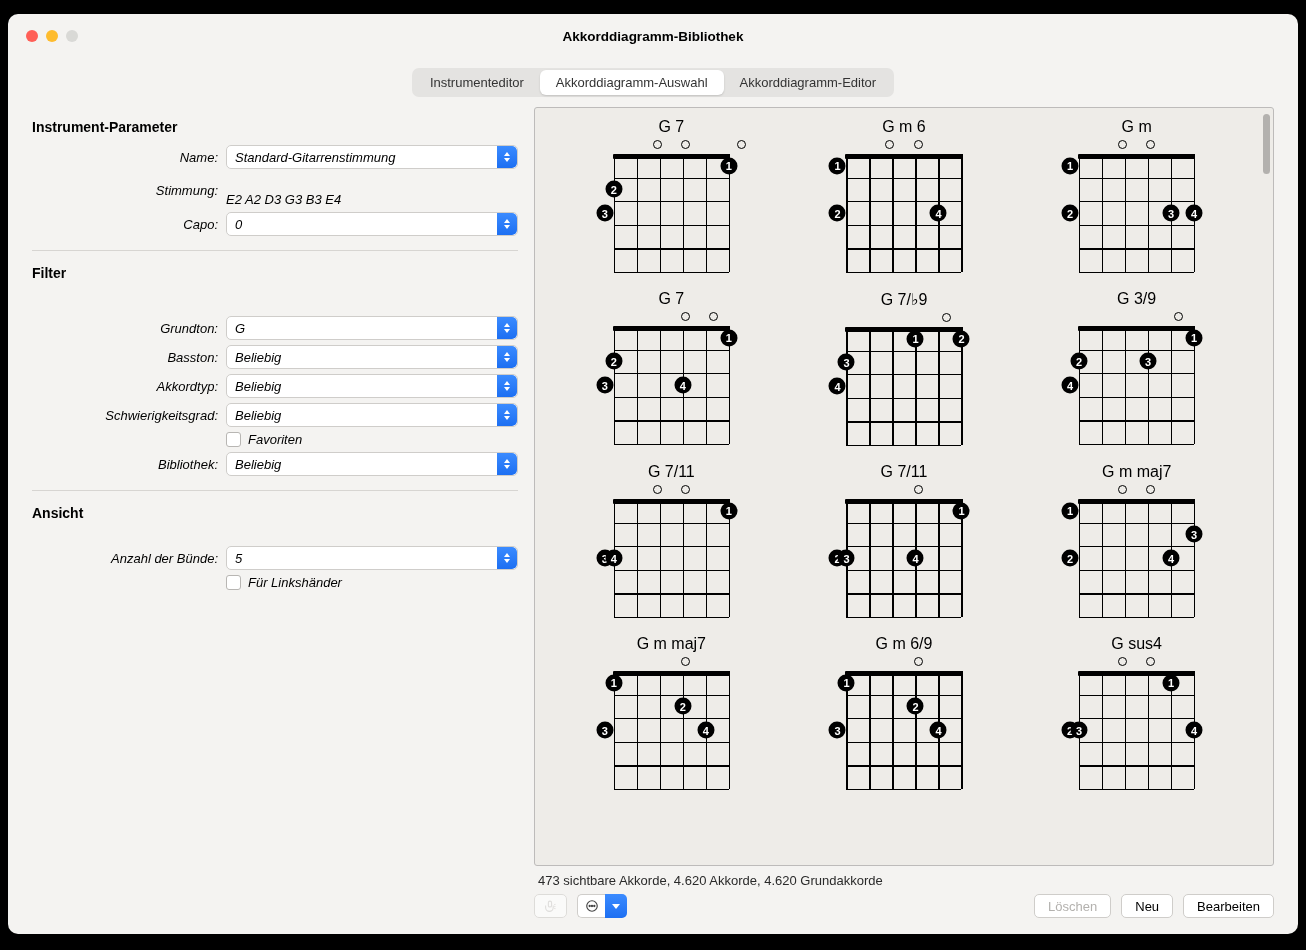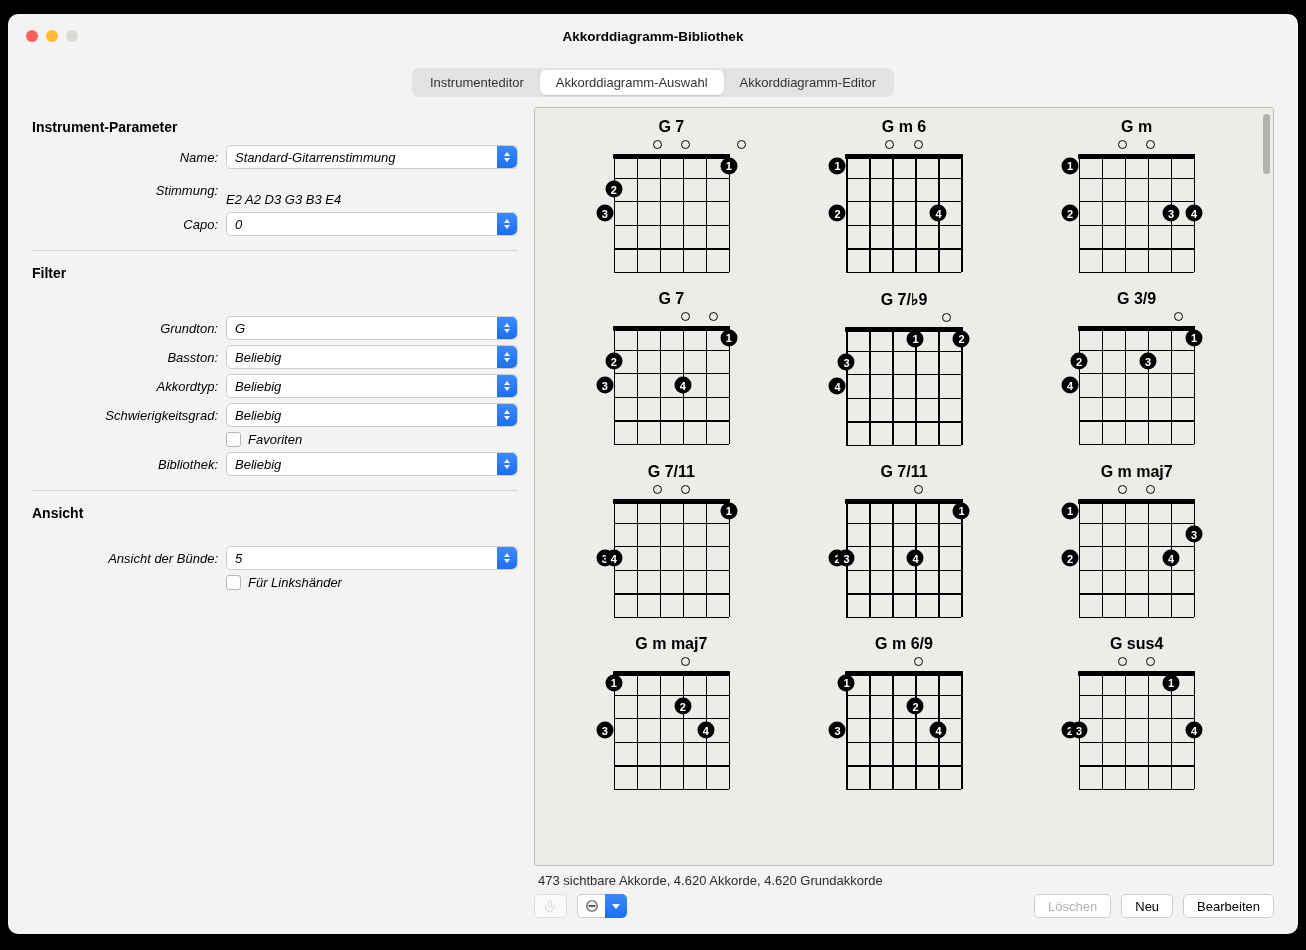--- a/index.html
+++ b/index.html
@@ -145,21 +145,21 @@
     grid-template-columns:repeat(3, 1fr);
     column-gap:40px;
     row-gap:18px;
     justify-items:center;
   }
   .scroll-thumb{position:absolute; right:3px; top:6px; width:7px; height:60px; background:#b3b1ae; border-radius:4px;}
 
   .chord{
     display:flex; flex-direction:column; align-items:center;
   }
-  .chord-name{font-weight:700; font-size:16px; margin-bottom:4px;}
+  .chord-name{font-weight:400; font-size:16px; margin-bottom:4px;}
   .open-row{display:flex; gap:19.2px; height:12px; margin-bottom:2px;}
   .open-row span{width:9px;height:9px;display:inline-block;}
   .open-row .o{border:1.6px solid #000;border-radius:50%;}
   .board{
     position:relative;
     width:115px;
     height:118px;
   }
   .nut{position:absolute;left:-1px;right:-1px;top:0;height:5px;background:#000; border-radius:1px;}
   .strings,.frets{position:absolute;inset:0;}
@@ -289,21 +289,21 @@
             <span>Beliebig</span>
             <span class="knob"></span>
           </div>
         </div>
 
         <hr class="hr">
 
         <div class="section-title">Ansicht</div>
         <div style="height:10px"></div>
         <div class="row">
-          <label>Ansicht der Bünde:</label>
+          <label>Anzahl der Bünde:</label>
           <div class="select">
             <span>5</span>
             <span class="knob"></span>
           </div>
         </div>
         <div class="row">
           <label></label>
           <span class="checkbox"></span>
           <span>Für Linkshänder</span>
         </div>

